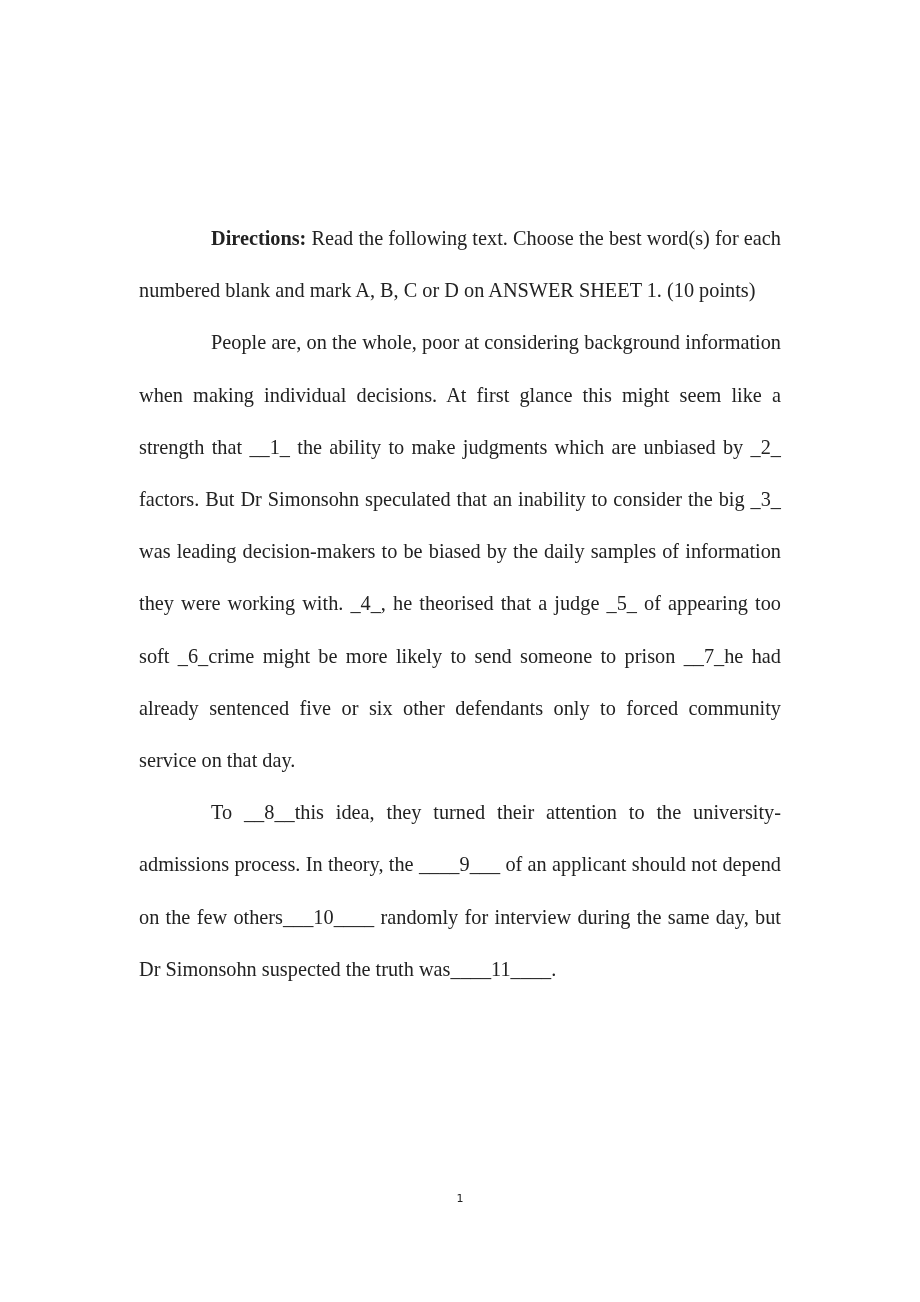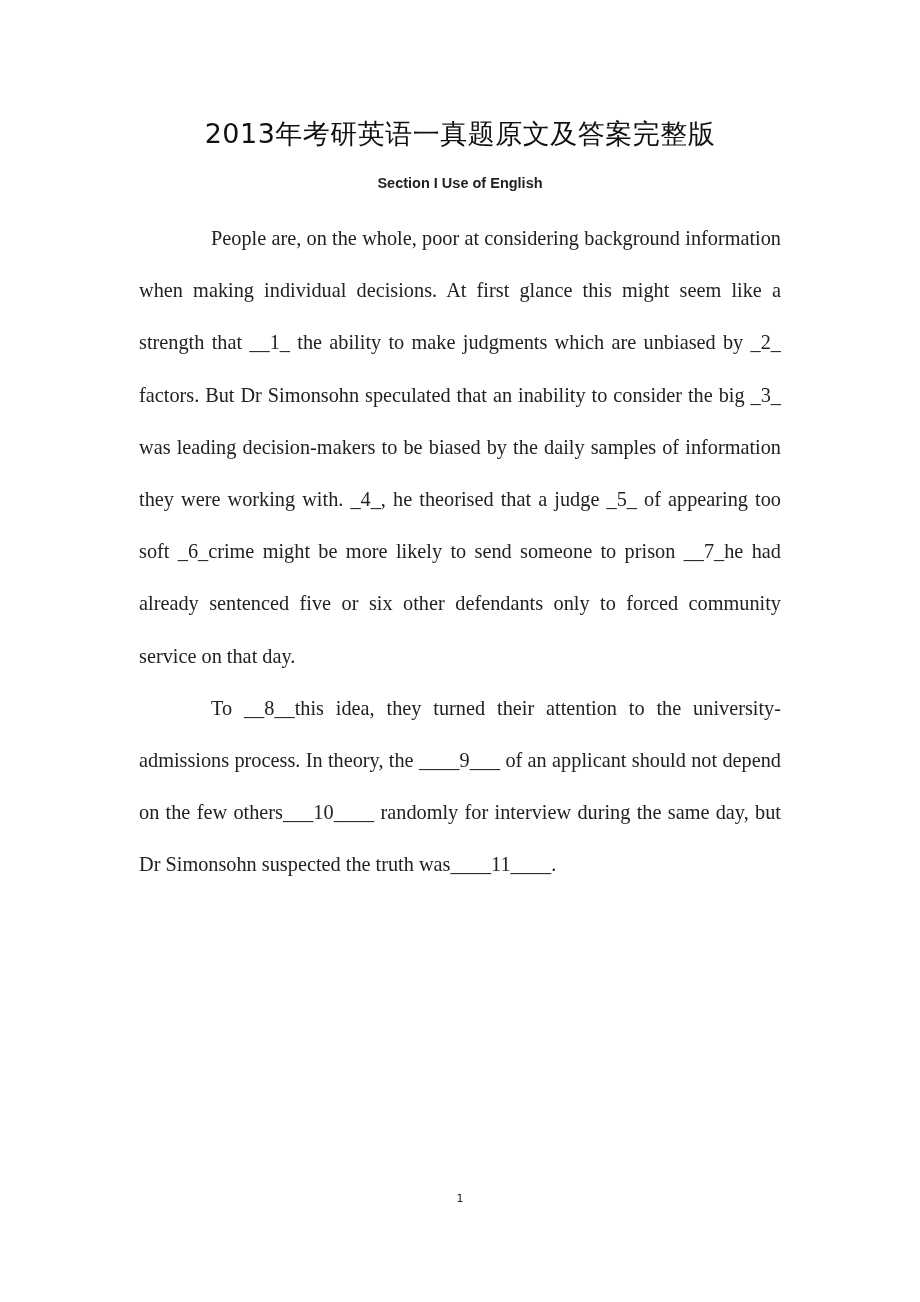--- a/index.html
+++ b/index.html
@@ -22,22 +22,21 @@
     .body-text .b { font-weight: bold; }
     .page-num {
       position: absolute; left: 0; top: 1192px; width: 920px; text-align: center;
       font-family: "DejaVu Sans", sans-serif; font-size: 11px; color: #222;
     }
   </style>
 </head>
 <body>
 
 <div class="page">
-  <div class="title">2013年考研英语一真题原文及答案完整版</div>
-  <div class="subtitle">Section I Use of English</div>
 
   <div class="body-text">
+    <p><span class="b">Directions:</span><span> Read the following text. Choose the best word(s) for each numbered blank and mark A, B, C or D on ANSWER SHEET 1. (10 points)</span></p>
     <p>People are, on the whole, poor at considering background information when making individual decisions. At first glance this might seem like a strength that __1_ the ability to make judgments which are unbiased by _2_ factors. But Dr Simonsohn speculated that an inability to consider the big _3_ was leading decision-makers to be biased by the daily samples of information they were working with. _4_, he theorised that a judge _5_ of appearing too soft _6_crime might be more likely to send someone to prison __7_he had already sentenced five or six other defendants only to forced community service on that day.</p>
     <p>To __8__this idea, they turned their attention to the university-admissions process. In theory, the ____9___ of an applicant should not depend on the few others___10____ randomly for interview during the same day, but Dr Simonsohn suspected the truth was____11____.</p>
   </div>
 
   <div class="page-num">1</div>
 </div>
 
 </body></html>

